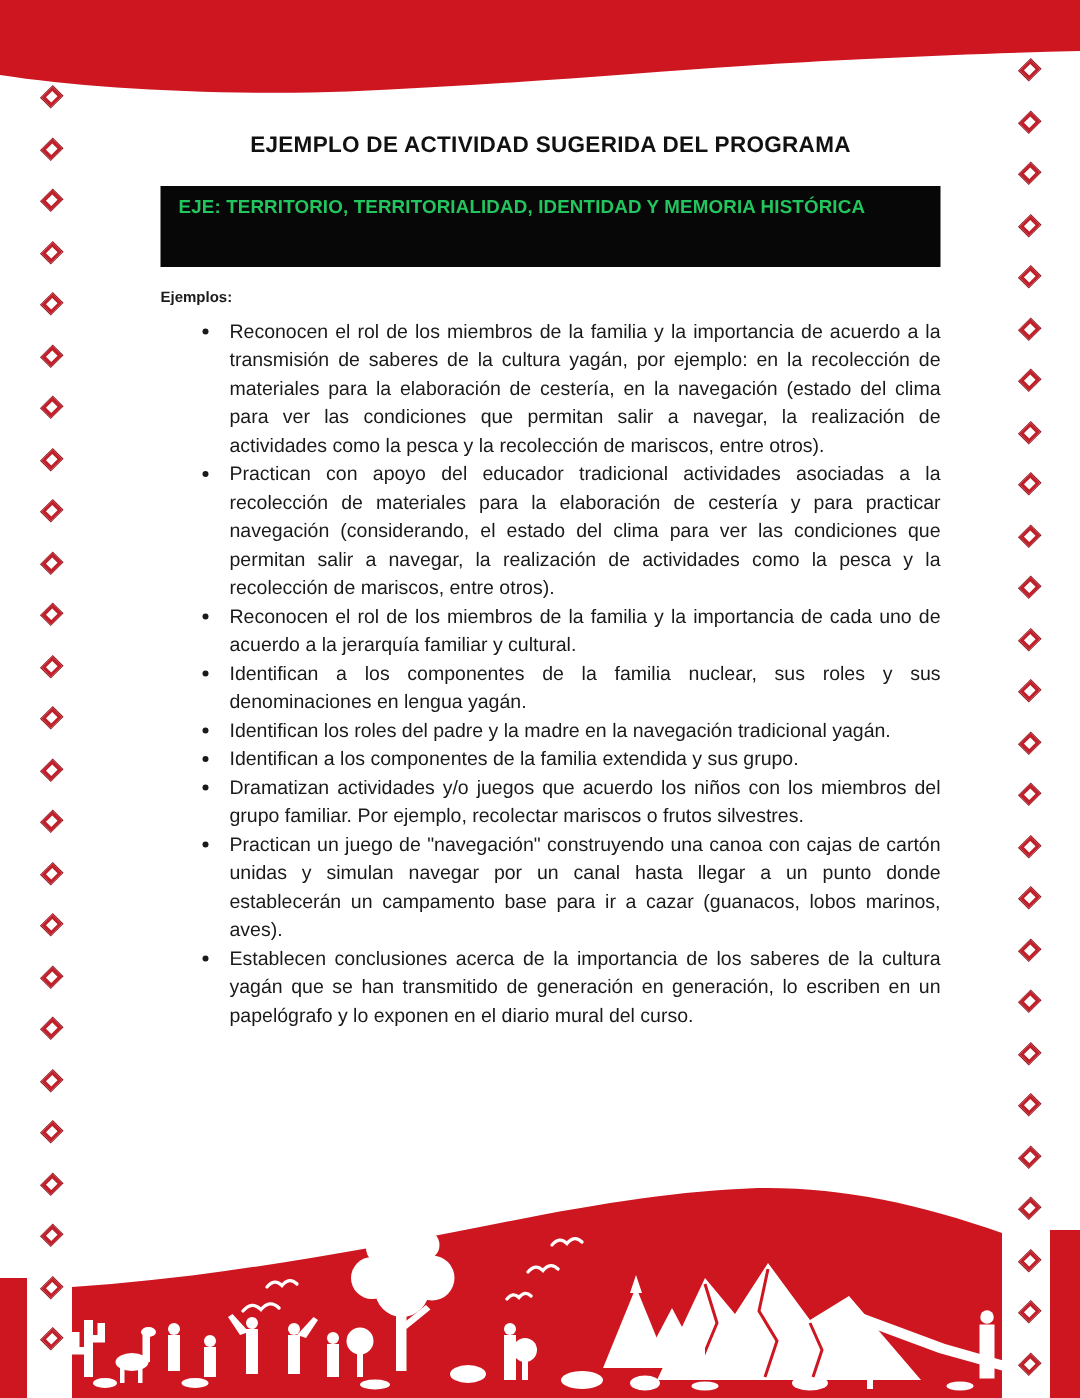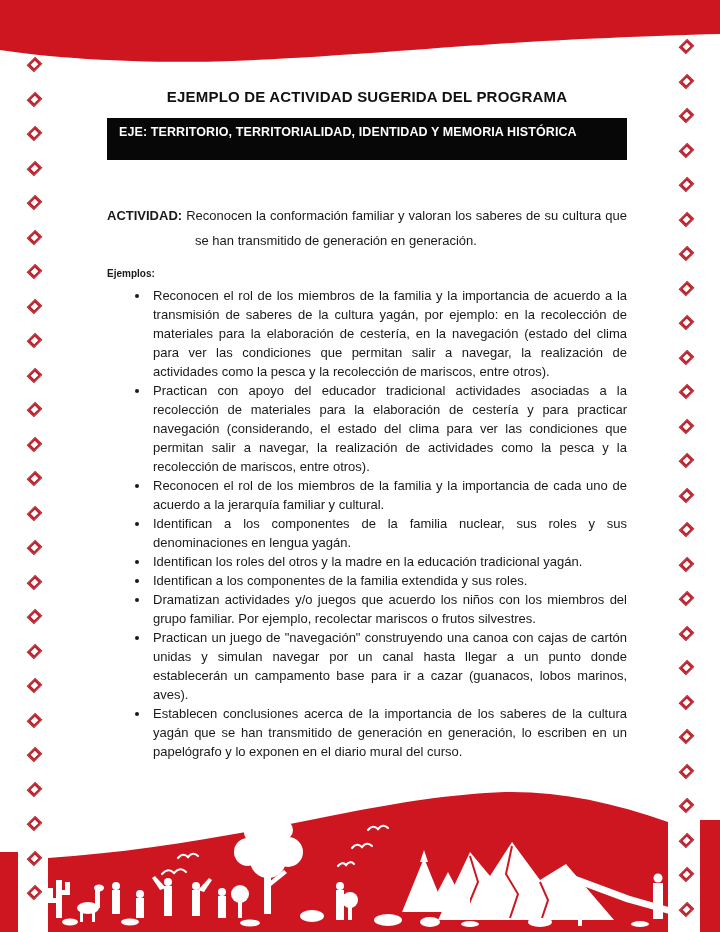--- a/index.html
+++ b/index.html
@@ -44,24 +44,24 @@
   
   .content{position:absolute;left:107px;top:88px;width:520px;color:var(--ink);}
   .doc-title{
     text-align:center;
     font-size:15px;font-weight:bold;
     letter-spacing:.2px;
     margin:0 0 0 0;
     color:#111;
   }
   .eje-bar{
-    margin-top:13px;
+    margin-top:19px;
     background:#070707;
-    color:#ffffff;
-    height:42px;
+    color:#22c55e;
+    height:54px;
     box-sizing:border-box;
     padding:7px 12px 0 12px;
     font-size:12.5px;font-weight:bold;
     letter-spacing:.1px;
   }
   .activity-para{
     margin-top:43px;
     font-size:13px;line-height:25px;
     text-align:justify;
     padding-left:88px;text-indent:-88px;
@@ -150,31 +150,30 @@
       <span class="diamond" style="top: 870px;"></span>
       <span class="diamond" style="top: 904.5px;"></span>
     </div>
 
   <div class="content">
 
     <div class="doc-title">EJEMPLO DE ACTIVIDAD SUGERIDA DEL PROGRAMA</div>
 
     <div class="eje-bar">EJE: TERRITORIO, TERRITORIALIDAD, IDENTIDAD Y MEMORIA HISTÓRICA</div>
 
-    <p class="activity-para"><span class="activity-label">ACTIVIDAD:</span><span> </span><span>Reconocen la conformación familiar y valoran los saberes de su cultura que se han transmitido de generación en generación.</span></p>
 
     <div class="examples-label">Ejemplos:</div>
 
     <ul class="examples">
         <li>Reconocen el rol de los miembros de la familia y la importancia de acuerdo a la transmisión de saberes de la cultura yagán, por ejemplo: en la recolección de materiales para la elaboración de cestería, en la navegación (estado del clima para ver las condiciones que permitan salir a navegar, la realización de actividades como la pesca y la recolección de mariscos, entre otros).</li>
         <li>Practican con apoyo del educador tradicional actividades asociadas a la recolección de materiales para la elaboración de cestería y para practicar navegación (considerando, el estado del clima para ver las condiciones que permitan salir a navegar, la realización de actividades como la pesca y la recolección de mariscos, entre otros).</li>
         <li>Reconocen el rol de los miembros de la familia y la importancia de cada uno de acuerdo a la jerarquía familiar y cultural.</li>
         <li>Identifican a los componentes de la familia nuclear, sus roles y sus denominaciones en lengua yagán.</li>
-        <li>Identifican los roles del otros y la madre en la educación tradicional yagán.</li>
-        <li>Identifican a los componentes de la familia extendida y sus roles.</li>
+        <li>Identifican los roles del padre y la madre en la navegación tradicional yagán.</li>
+        <li>Identifican a los componentes de la familia extendida y sus grupo.</li>
         <li>Dramatizan actividades y/o juegos que acuerdo los niños con los miembros del grupo familiar. Por ejemplo, recolectar mariscos o frutos silvestres.</li>
         <li>Practican un juego de "navegación" construyendo una canoa con cajas de cartón unidas y simulan navegar por un canal hasta llegar a un punto donde establecerán un campamento base para ir a cazar (guanacos, lobos marinos, aves).</li>
         <li>Establecen conclusiones acerca de la importancia de los saberes de la cultura yagán que se han transmitido de generación en generación, lo escriben en un papelógrafo y lo exponen en el diario mural del curso.</li>
       </ul>
 
   </div>
 
   <svg class="bottom-band" viewBox="0 0 720 150" preserveAspectRatio="none" aria-hidden="true">
 
     <rect x="0" y="70" width="18" height="80" fill="#ce1620"></rect>

